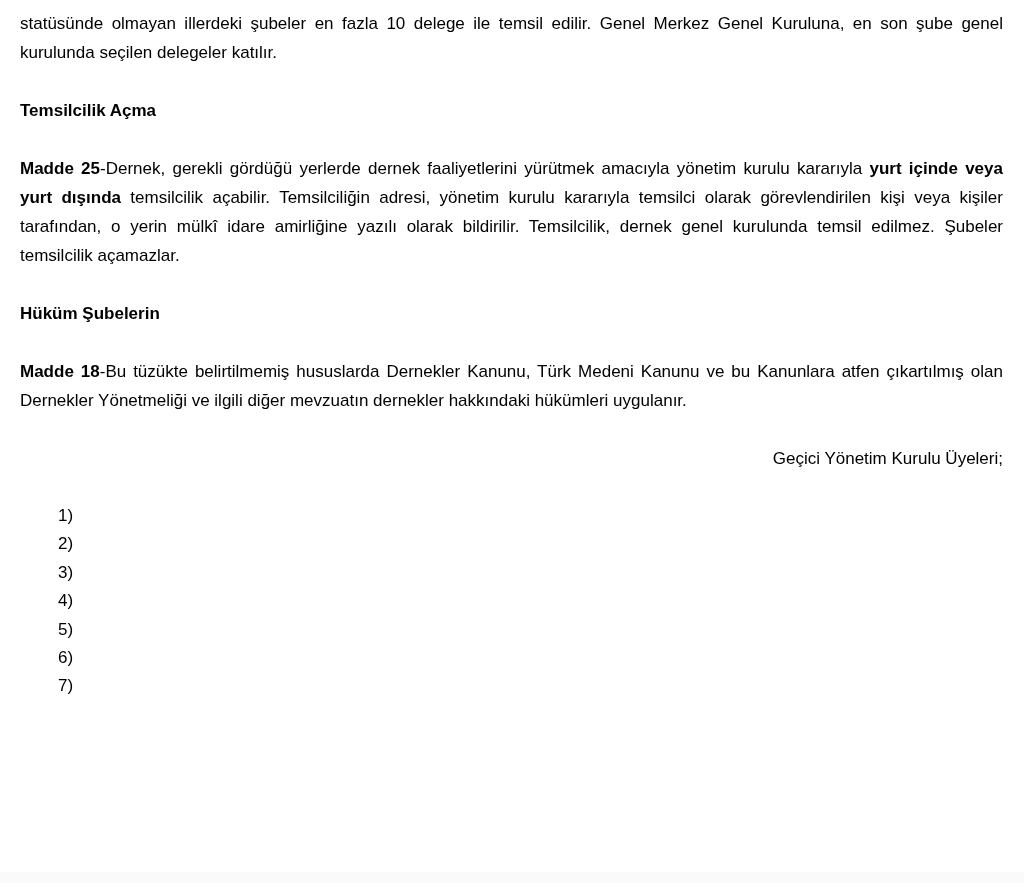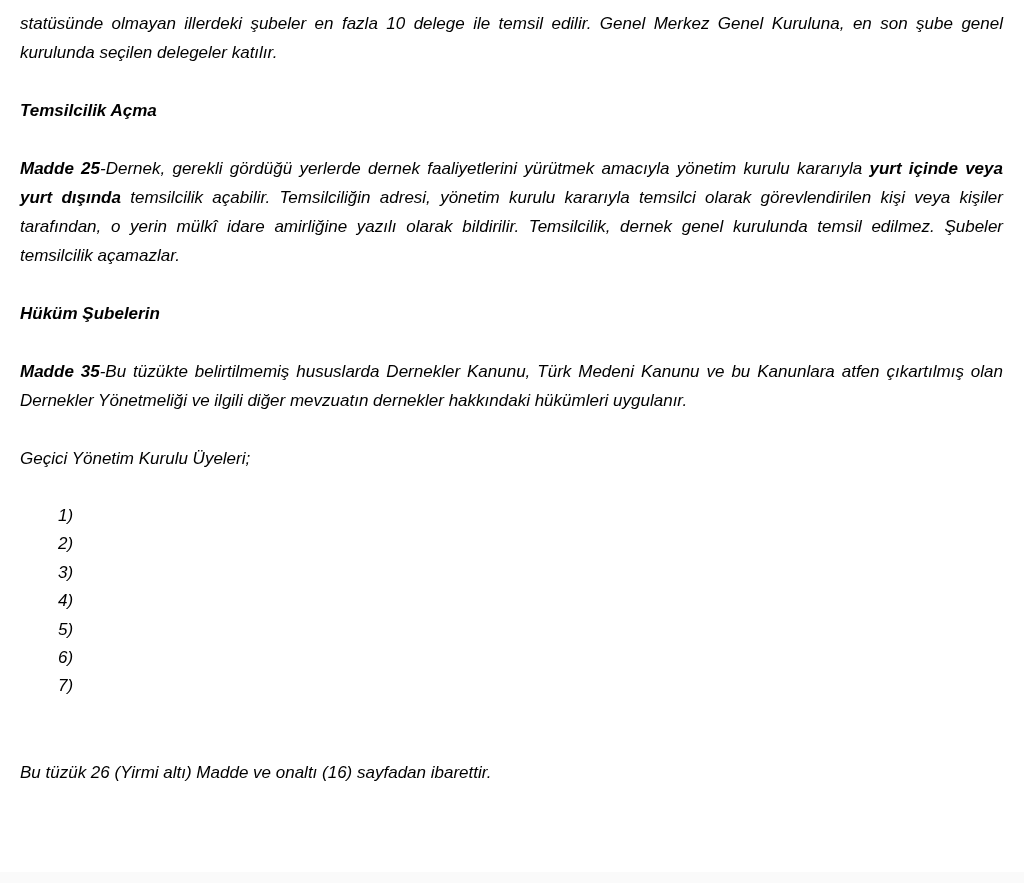--- a/index.html
+++ b/index.html
@@ -13,30 +13,29 @@
     height: 890px;
     position: relative;
     overflow: hidden;
     font-family: "Liberation Sans", "DejaVu Sans", sans-serif;
     font-size: 17px;
     color: #000000;
     -webkit-font-smoothing: antialiased;
   }
   .page {
     padding: 9px 21px 0 20px;
-    font-style: italic;
   }
   .para {
     margin: 0 0 29px 0;
     line-height: 29px;
     text-align: justify;
     text-justify: inter-word;
   }
   .para.left {
-    text-align: left;
+    text-align: right;
   }
   .heading {
     font-size: 17px;
     font-weight: bold;
     margin: 4px 0 29px 0;
     line-height: 29px;
     text-align: left;
   }
   .numbered-list {
     margin: 0 0 57px 0;
@@ -63,31 +62,30 @@
 
   <p class="para"><span>statüsünde olmayan illerdeki şubeler en fazla 10 delege ile temsil edilir. Genel Merkez Genel Kuruluna, en son şube genel kurulunda seçilen delegeler katılır.</span></p>
 
 
   <h2 class="heading">Temsilcilik Açma</h2>
 
   <p class="para"><b>Madde 25</b><span>-Dernek, gerekli gördüğü yerlerde dernek faaliyetlerini yürütmek amacıyla yönetim kurulu kararıyla </span><b>yurt içinde veya yurt dışında</b><span> temsilcilik açabilir. Temsilciliğin adresi, yönetim kurulu kararıyla temsilci olarak görevlendirilen kişi veya kişiler tarafından, o yerin mülkî idare amirliğine yazılı olarak bildirilir. Temsilcilik, dernek genel kurulunda temsil edilmez. Şubeler temsilcilik açamazlar.</span></p>
 
   <h2 class="heading">Hüküm Şubelerin</h2>
 
-  <p class="para"><b>Madde 35</b><span>-Bu tüzükte belirtilmemiş hususlarda Dernekler Kanunu, Türk Medeni Kanunu ve bu Kanunlara atfen çıkartılmış olan Dernekler Yönetmeliği ve ilgili diğer mevzuatın dernekler hakkındaki hükümleri uygulanır.</span></p>
+  <p class="para"><b>Madde 18</b><span>-Bu tüzükte belirtilmemiş hususlarda Dernekler Kanunu, Türk Medeni Kanunu ve bu Kanunlara atfen çıkartılmış olan Dernekler Yönetmeliği ve ilgili diğer mevzuatın dernekler hakkındaki hükümleri uygulanır.</span></p>
 
   <p class="para left">Geçici Yönetim Kurulu Üyeleri;</p>
 
   <div class="numbered-list">
       <div class="list-item">1)</div>
       <div class="list-item">2)</div>
       <div class="list-item">3)</div>
       <div class="list-item">4)</div>
       <div class="list-item">5)</div>
       <div class="list-item">6)</div>
       <div class="list-item">7)</div>
     </div>
 
-  <p class="para left">Bu tüzük 26 (Yirmi altı) Madde ve onaltı (16) sayfadan ibarettir.</p>
 
 </div>
 
 <div class="edge-artifact"></div>
 
 </body></html>

